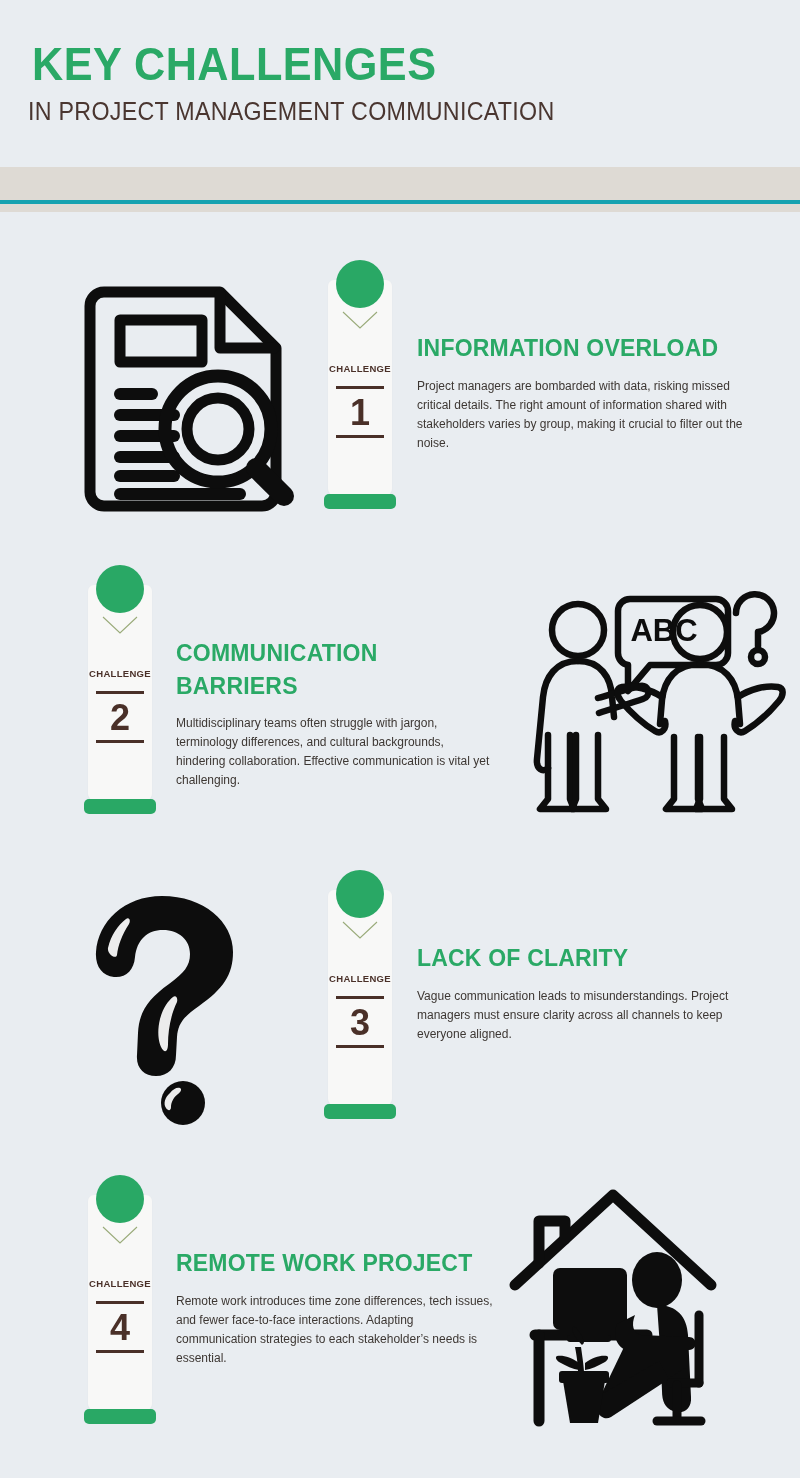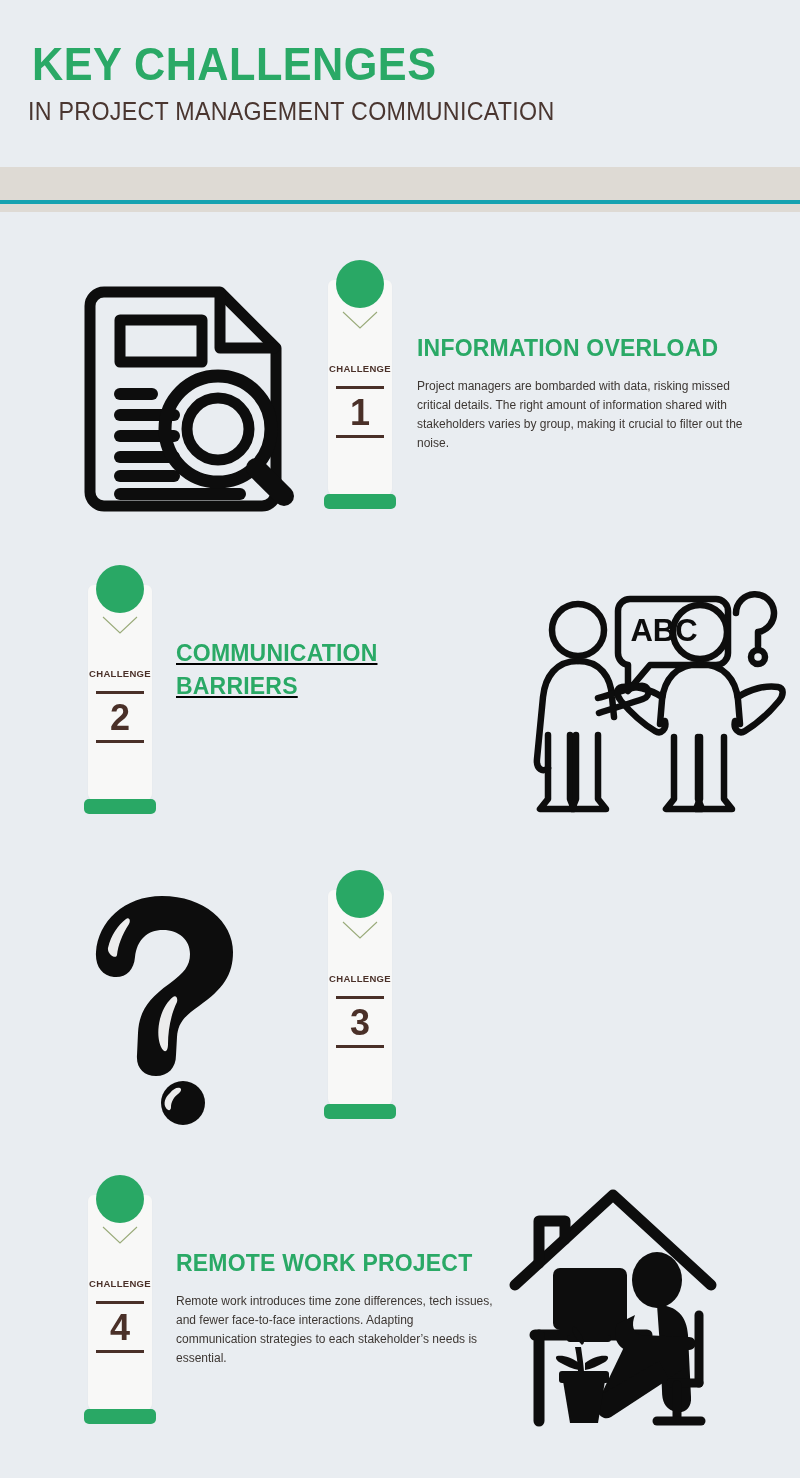--- a/index.html
+++ b/index.html
@@ -186,21 +186,21 @@
     position: absolute;
   }
   .art svg { display: block; }
 
   
   .row-1 .art      { left: 78px;  top: 72px; }
   .row-1 .badge    { left: 328px; }
   .row-1 .textblock{ left: 417px; width: 340px; }
 
   .row-2 .badge    { left: 88px; }
-  .row-2 .textblock{ left: 176px; width: 318px; text-decoration: underline; }
+  .row-2 .textblock{ left: 176px; width: 318px; }
   .row-2 .art      { left: 528px; top: 68px; }
 
   .row-3 .art      { left: 90px;  top: 68px; }
   .row-3 .badge    { left: 328px; }
   .row-3 .textblock{ left: 417px; width: 340px; }
 
   .row-4 .badge    { left: 88px; }
   .row-4 .textblock{ left: 176px; width: 318px; }
   .row-4 .art      { left: 505px; top: 60px; }
 </style>
@@ -280,20 +280,21 @@
         <div class="badge-label">CHALLENGE</div>
         <div class="badge-rule top"></div>
         <div class="badge-number">2</div>
         <div class="badge-rule bottom"></div>
       </div>
       <div class="badge-footbar"></div>
     </div>
 
     <div class="textblock">
       <h2 class="tb-title">COMMUNICATION BARRIERS</h2>
+      <p class="tb-body">Multidisciplinary teams often struggle with jargon, terminology differences, and cultural backgrounds, hindering collaboration. Effective communication is vital yet challenging.</p>
     </div>
 
     <div class="art">
       <svg width="262" height="240" viewBox="0 0 262 240">
         <g fill="none" stroke="#0d0d0d" stroke-width="6.5" stroke-linecap="round" stroke-linejoin="round">
 
           <circle cx="50" cy="45" r="26"></circle>
           <path d="M50 76 c-22 0 -33 16 -35 36 l-6 62 c-1 10 6 14 11 9"></path>
           <path d="M50 76 c22 0 33 16 34 36 l2 20"></path>
           <path d="M20 150 v64 l-8 10 h34 l-4 -10 v-64"></path>
@@ -343,20 +344,24 @@
           </svg>
         </div>
         <div class="badge-label">CHALLENGE</div>
         <div class="badge-rule top"></div>
         <div class="badge-number">3</div>
         <div class="badge-rule bottom"></div>
       </div>
       <div class="badge-footbar"></div>
     </div>
 
+    <div class="textblock">
+      <h2 class="tb-title">LACK OF CLARITY</h2>
+      <p class="tb-body">Vague communication leads to misunderstandings. Project managers must ensure clarity across all channels to keep everyone aligned.</p>
+    </div>
   </div>
 
   <div class="row row-4">
 
     <div class="badge">
       <div class="badge-card">
         <div class="badge-circle"></div>
         <div class="badge-chevron">
           <svg width="38" height="20" viewBox="0 0 38 20">
             <path d="M2 2 L19 18 L36 2" fill="none" stroke="#9aab7a" stroke-width="1.1"></path>

